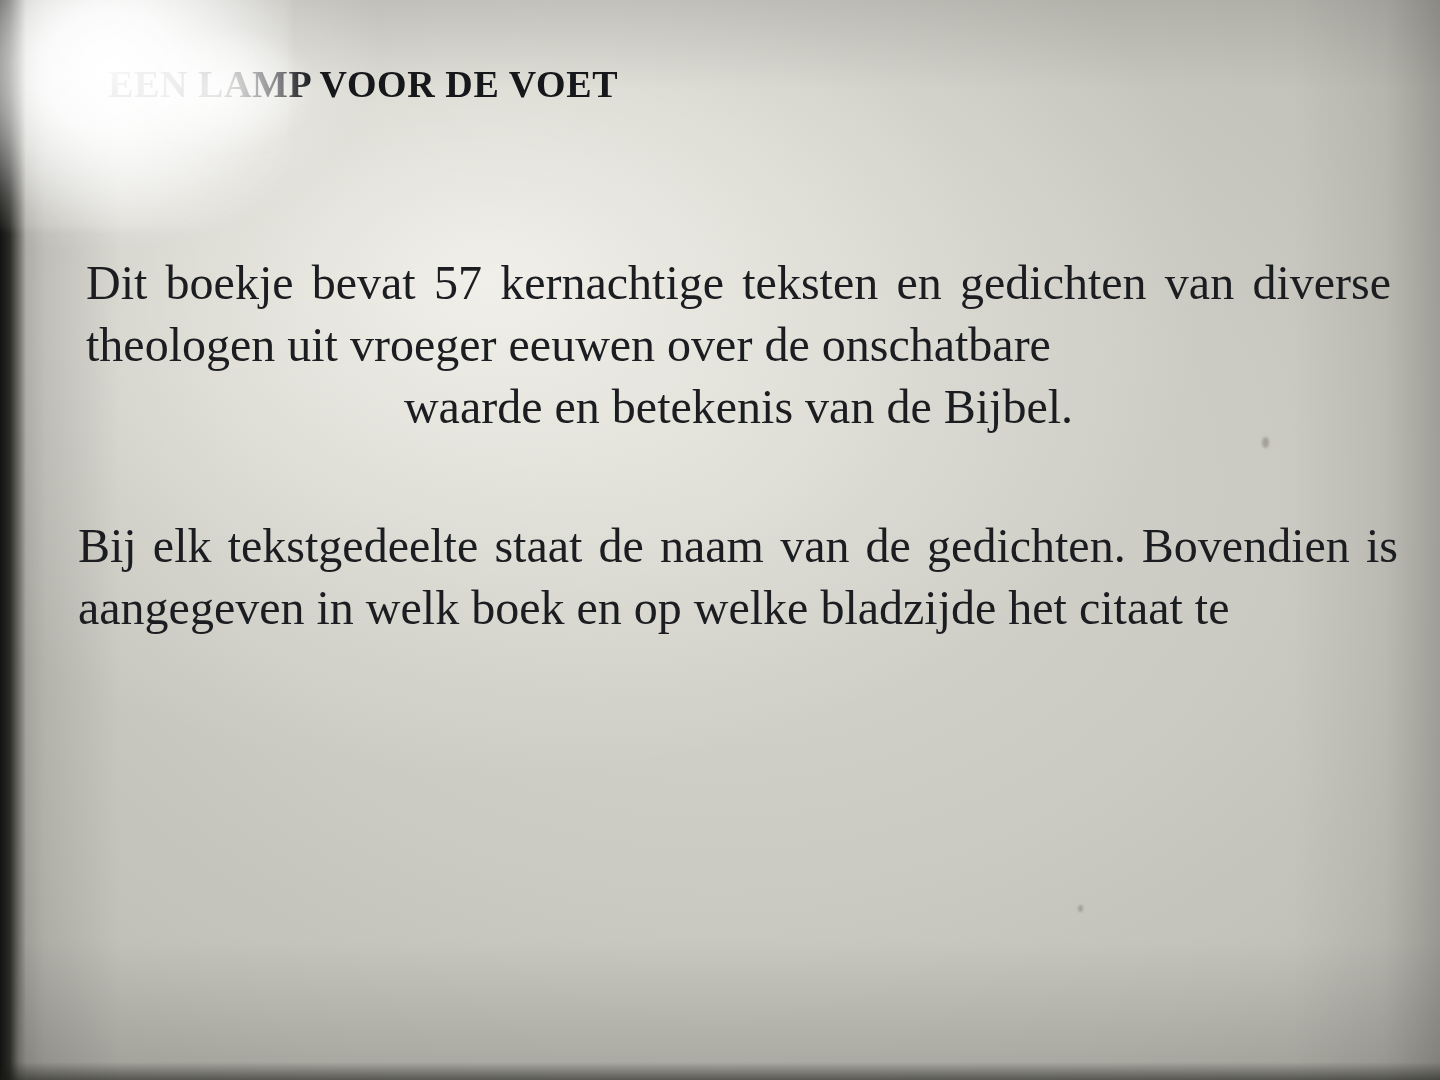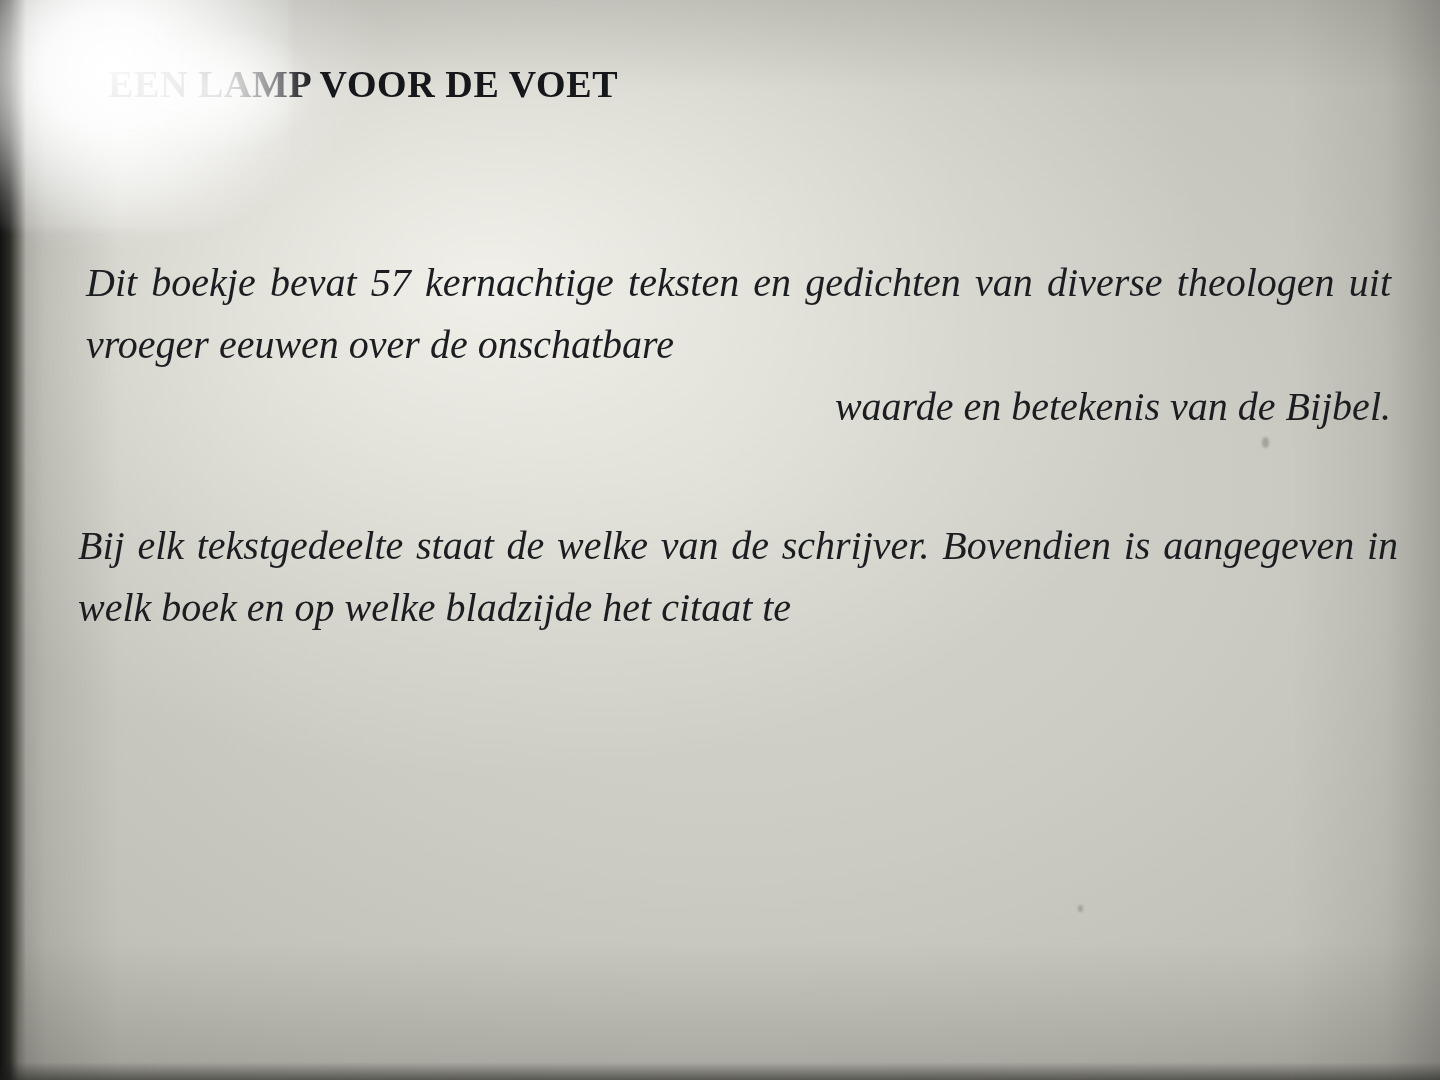--- a/index.html
+++ b/index.html
@@ -101,41 +101,40 @@
     letter-spacing: 0.6px;
     font-weight: 700;
     color: #16171b;
     font-family: "Liberation Serif", serif;
     text-transform: uppercase;
     white-space: nowrap;
   }
   .para {
     position: absolute;
     color: #1b1d21;
-    font-size: 40px;
+    font-size: 48px;
     line-height: 62px;
     font-family: "Liberation Serif", serif;
-    font-style: italic;
   }
   .para-1 {
     left: 86px;
     top: 252px;
     width: 1305px;
     text-align: justify;
     text-justify: inter-word;
   }
   .para-2 {
     left: 78px;
     top: 515px;
     width: 1320px;
     text-align: justify;
     text-justify: inter-word;
   }
   .para-2 .last,
-  .para-1 .last { display: block; text-align: right; }
+  .para-1 .last { display: block; text-align: center; }
 
   
   .content { filter: blur(0.35px); }
 </style>
 </head>
 <body>
 
 <div id="page">
 
   <div class="paper"></div>
@@ -147,21 +146,21 @@
 
     <div class="title">EEN LAMP VOOR DE VOET</div>
 
     <div class="para para-1">
       <span>Dit boekje bevat 57 kernachtige teksten en gedichten van</span>
       <span>diverse theologen uit vroeger eeuwen over de onschatbare</span>
       <span class="last">waarde en betekenis van de Bijbel.</span>
     </div>
 
     <div class="para para-2">
-      <span>Bij elk tekstgedeelte staat de welke van de schrijver. Bovendien</span>
+      <span>Bij elk tekstgedeelte staat de naam van de gedichten. Bovendien</span>
       <span>is aangegeven in welk boek en op welke bladzijde het citaat te</span>
     </div>
 
   </div>
 
   <div class="glare"></div>
   <div class="glare2"></div>
   <div class="speck" style="left:1262px; top:437px;"></div>
   <div class="speck" style="left:1078px; top:905px; width:5px; height:7px;"></div>
 

